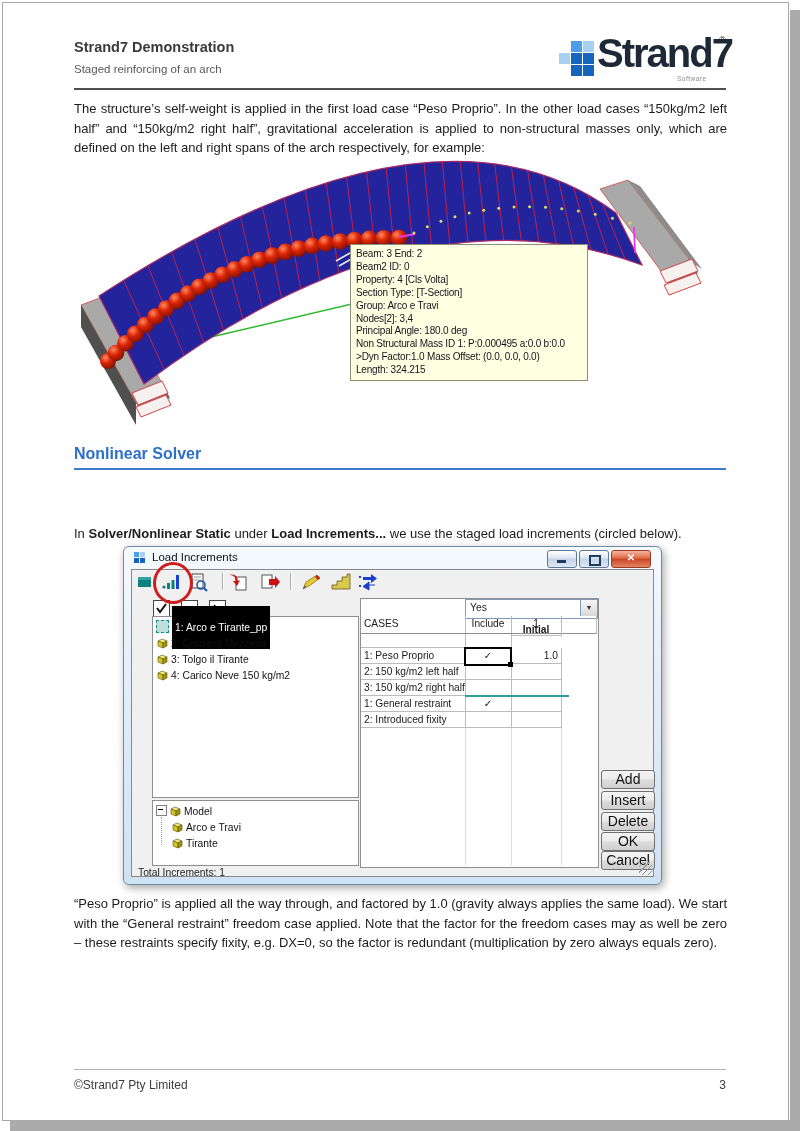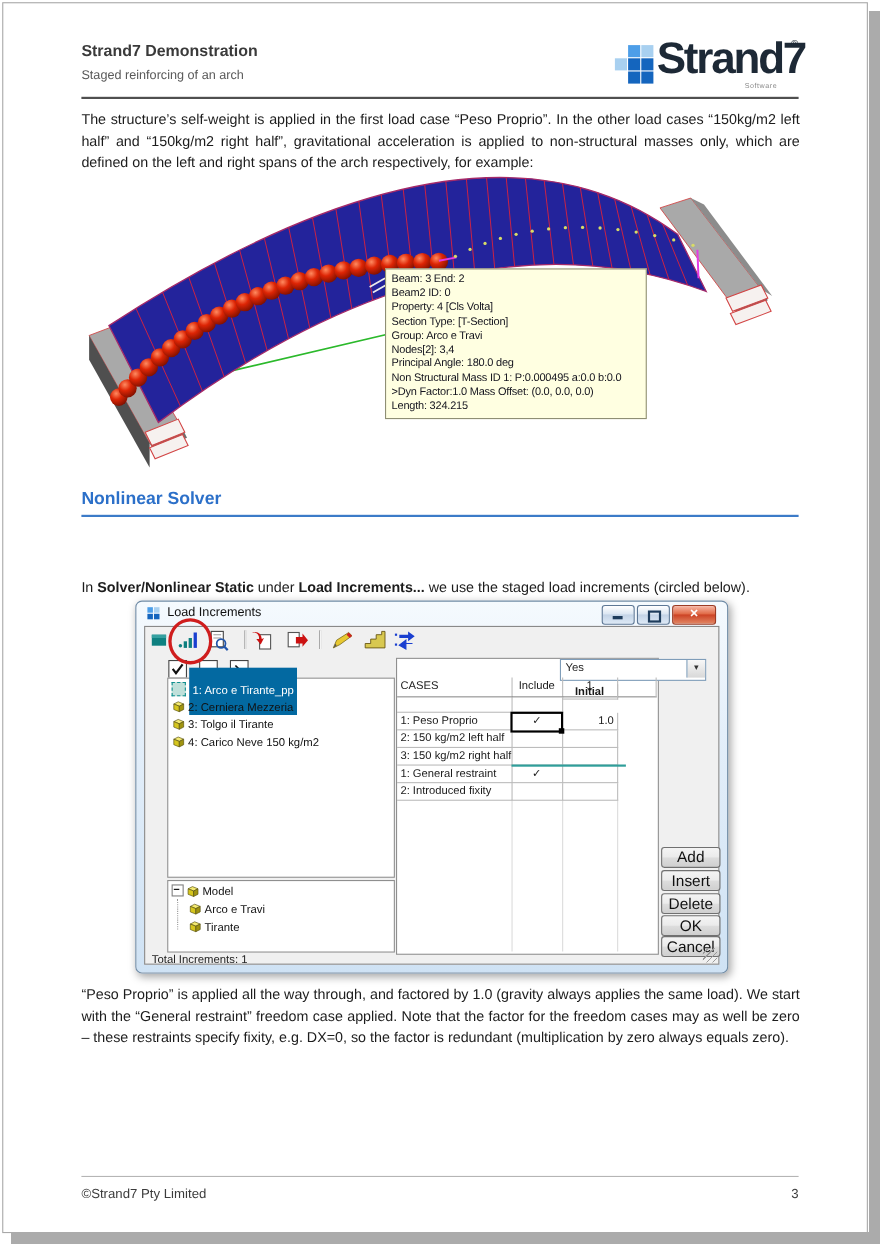--- a/index.html
+++ b/index.html
@@ -59,37 +59,37 @@
   .tb-sep{position:absolute;top:3px;width:1px;height:17px;background:#a9a9a9;border-right:1px solid #fdfdfd;}
   .red-circle{position:absolute;left:21px;top:-8px;width:34px;height:36px;border:3px solid #cf1d1d;border-radius:50%;z-index:6;}
   
   .ckbox{position:absolute;top:30px;width:15px;height:15px;background:#fff;border:1px solid #444;}
   .ck-glyph{position:absolute;left:0;top:0;}
   
   .tree{position:absolute;left:20px;width:205px;background:#fff;border:1px solid #8f8f8f;font-size:10.3px;color:#111;}
   .tree1{top:46px;height:180px;} .tree2{top:230px;height:64px;}
   .titem{position:absolute;left:3px;height:15px;line-height:15px;white-space:nowrap;}
   .ticon{display:inline-block;vertical-align:-2px;margin-right:3px;}
-  .tsel{background:#0369a1;color:#fff;padding:16px 3px;}
+  .tsel{background:#000000;color:#fff;padding:16px 3px;}
   .stage-icon{display:inline-block;width:11px;height:11px;background:#bfe0da;border:1px dashed #0f8f8f;vertical-align:-2px;margin-right:3px;}
   .expander{display:inline-block;width:9px;height:9px;border:1px solid #808080;background:#fff;position:relative;vertical-align:-1px;margin-right:2px;}
   .expander::after{content:"";position:absolute;left:1px;top:3px;width:5px;height:1px;background:#000;}
   .tline{border-left:1px dotted #9a9a9a;position:absolute;left:8px;top:16px;height:30px;}
   
   .grid-panel{position:absolute;left:228px;top:28px;width:237px;height:268px;background:#fff;border:1px solid #8f8f8f;}
   .gcell{position:absolute;font-size:10.2px;line-height:15px;color:#1a1a1a;padding:0 3px;white-space:nowrap;overflow:hidden;
          border-bottom:1px solid #bcbcbc;border-right:1px solid #bcbcbc;}
   .ghead{border-bottom:1px solid #8e8e8e;}
   .gcenter{text-align:center;} .gright{text-align:right;}
   .colline{position:absolute;width:1px;background:#dcdcdc;}
   .teal-div{position:absolute;left:104px;top:96px;width:104px;height:2px;background:#2f9e9a;z-index:3;}
   .sel-cell{position:absolute;left:103px;top:48px;width:44px;height:15px;border:2px solid #000;z-index:4;
             font-size:10px;text-align:center;line-height:14px;background:#fff;}
   .sel-handle{position:absolute;right:-3px;bottom:-3px;width:5px;height:5px;background:#000;}
-  .combo{position:absolute;left:104px;top:0;width:131px;height:18px;background:#fff;border:1px solid #7f9db9;margin-left:44px;}
+  .combo{position:absolute;left:104px;top:0;width:131px;height:18px;background:#fff;border:1px solid #7f9db9;}
   .combo-text{position:absolute;left:4px;top:2px;font-size:10.3px;}
   .combo-btn{position:absolute;right:0;top:0;width:16px;height:16px;border-left:1px solid #7f9db9;
              background:linear-gradient(#f8f8f8,#d8d8d8);text-align:center;font-size:7px;line-height:16px;color:#333;}
   
   .dbtn{position:absolute;left:469px;width:52px;height:17px;border:1px solid #707070;border-radius:3px;
         background:linear-gradient(#f4f4f4,#ebebeb 48%,#dddddd 52%,#cfcfcf);
         font-size:14px;text-align:center;line-height:16px;color:#111;}
   .dlg-status{position:absolute;left:6px;top:297px;font-size:10.3px;color:#222;}
   .grip{position:absolute;right:1px;bottom:1px;width:13px;height:13px;
         background:repeating-linear-gradient(135deg,transparent 0 3px,#9a9a9a 3px 4px);}

